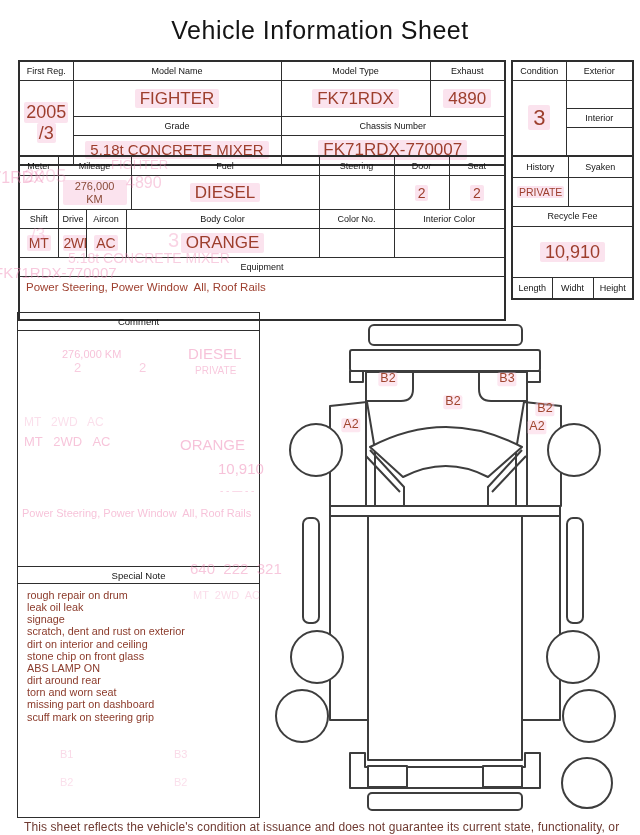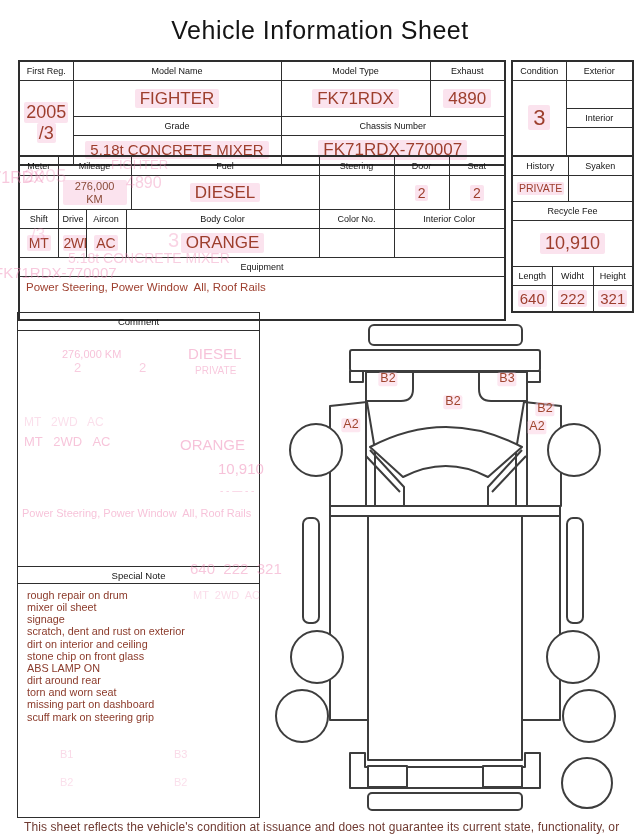--- a/index.html
+++ b/index.html
@@ -175,34 +175,29 @@
       <td colspan="4" class="hdr">Recycle Fee</td>
     </tr>
     <tr style="height:46px">
       <td colspan="4" class="val fs18"><span class="hl">10,910</span></td>
     </tr>
     <tr style="height:16px">
       <td class="hdr">Length</td>
       <td colspan="2" class="hdr">Widht</td>
       <td class="hdr">Height</td>
     </tr>
-    <tr style="height:26px">
-      <td class="val fs15"><span class="hl" style="padding:0 2px">640</span></td>
-      <td colspan="2" class="val fs15"><span class="hl" style="padding:0 2px">222</span></td>
-      <td class="val fs15"><span class="hl" style="padding:0 2px">321</span></td>
-    </tr>
   </tbody>
     </table>
 
   <div class="comment-box">
     <div class="box-hdr cm">Comment</div>
     <div class="box-hdr sn">Special Note</div>
     <ul class="sn-list">
       <li>rough repair on drum</li>
-      <li>mixer oil sheet</li>
+      <li>leak oil leak</li>
       <li>signage</li>
       <li>scratch, dent and rust on exterior</li>
       <li>dirt on interior and ceiling</li>
       <li>stone chip on front glass</li>
       <li>ABS LAMP ON</li>
       <li>dirt around rear</li>
       <li>torn and worn seat</li>
       <li>missing part on dashboard</li>
       <li>scuff mark on steering grip</li>
     </ul>

